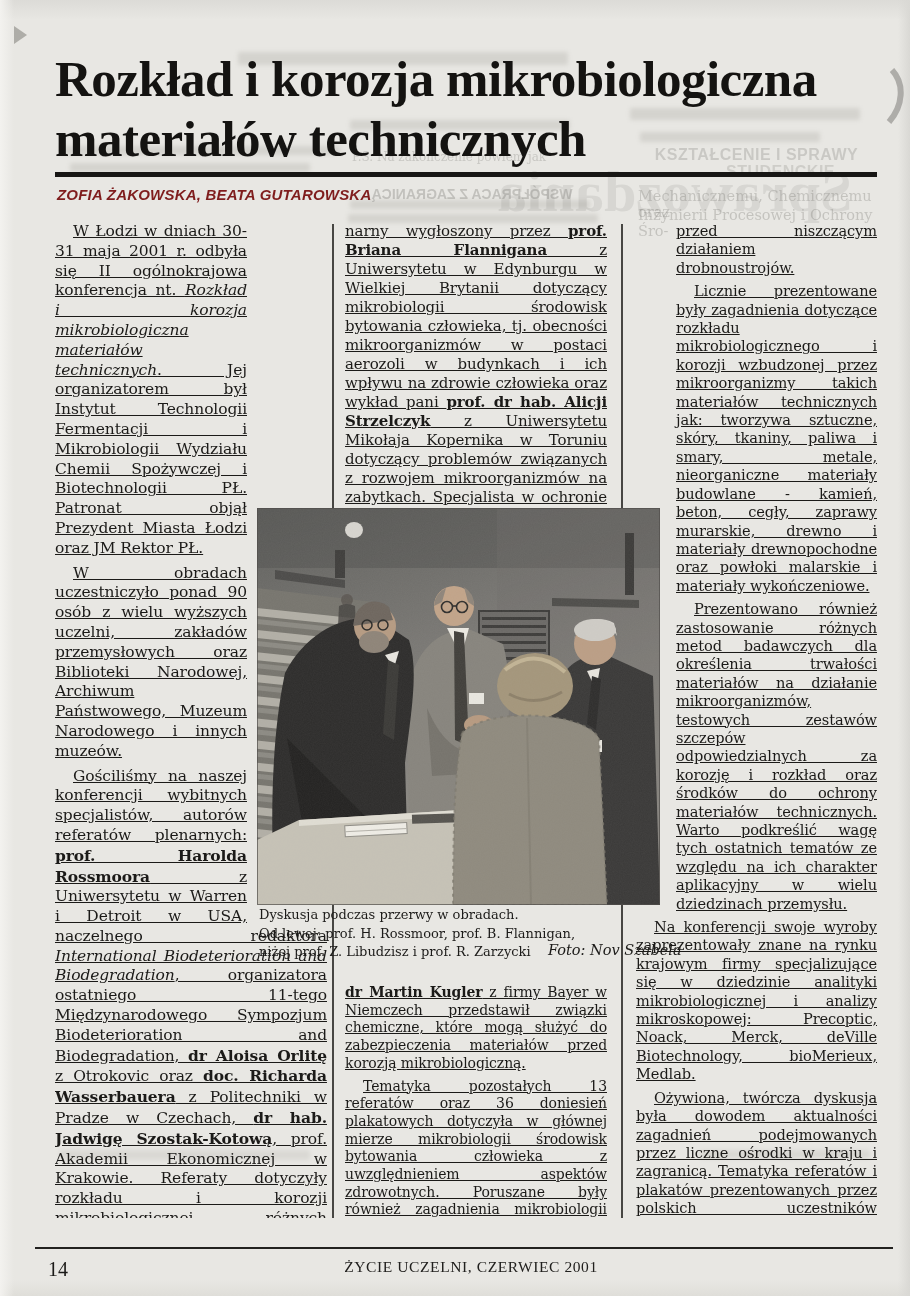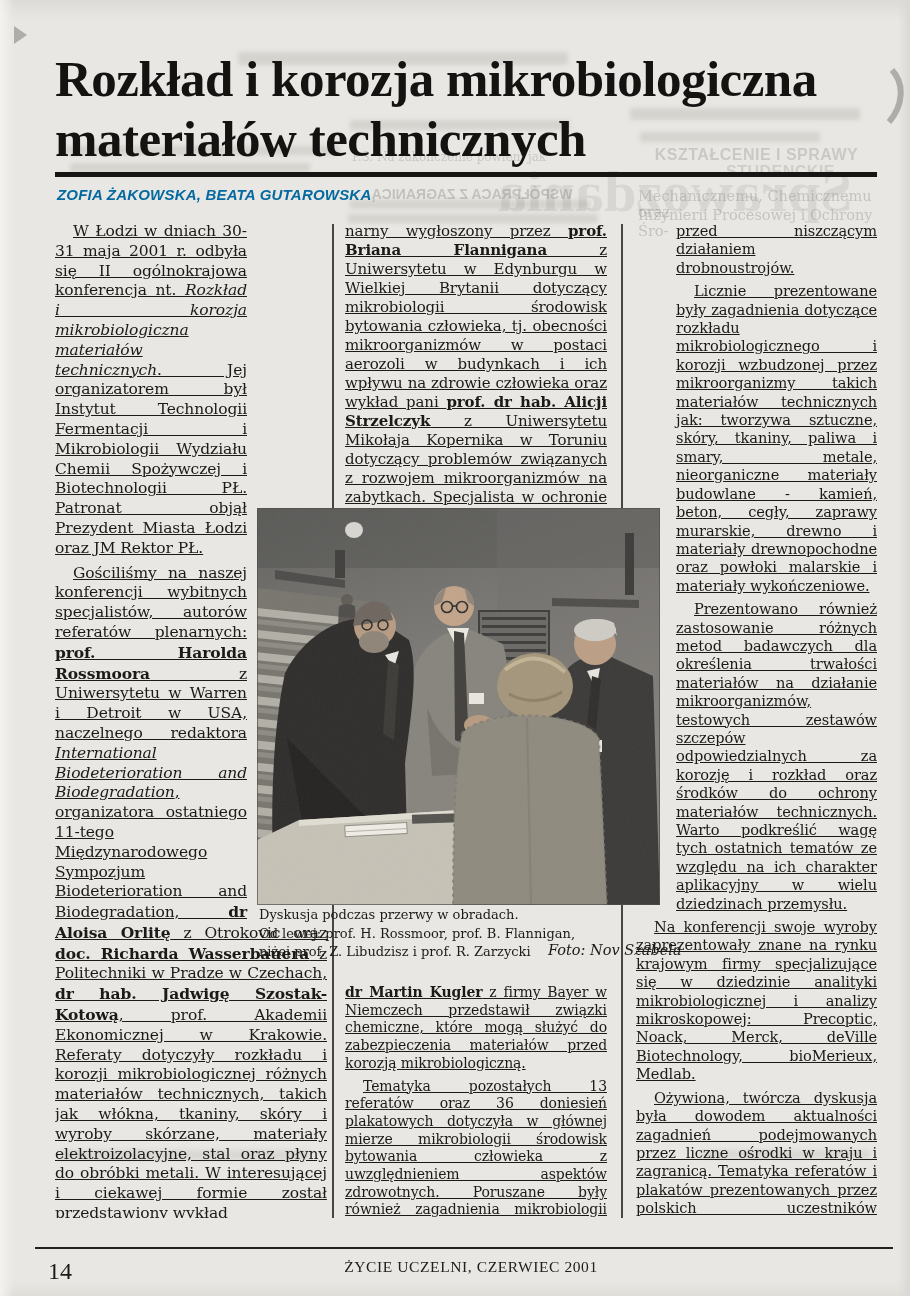--- a/index.html
+++ b/index.html
@@ -20,21 +20,21 @@
   .title{
     left:55px;top:26px;width:830px;
     font-family:"Liberation Serif","DejaVu Serif",serif;
     font-weight:bold;color:#141311;
     font-size:51px;line-height:60px;letter-spacing:-0.5px;white-space:nowrap;margin-top:23px;
   }
   .rule-top{left:55px;top:172px;width:822px;height:5px;background:#171614;}
   .authors{
     left:57px;top:186px;
     font-family:"Liberation Sans",sans-serif;font-style:italic;font-weight:bold;
-    font-size:15px;letter-spacing:0.2px;color:#0369a1;
+    font-size:15px;letter-spacing:0.2px;color:#7f1d1d;
   }
 
   
   .col{text-align:justify;overflow:hidden;}
   .col p{margin:0 0 5px 0;text-indent:18px;text-decoration:underline;}
   .col p.flush{text-indent:0;}
   .rb{font-weight:bold;}
   .ri{font-style:italic;}
   #col1{left:55px;top:222px;width:272px;height:996px;font-size:15.5px;line-height:19.8px;letter-spacing:-0.1px;}
   #col2top{left:345px;top:222px;width:262px;height:290px;font-size:15px;line-height:19px;letter-spacing:-0.1px;}
@@ -53,21 +53,21 @@
     left:259px;top:906px;width:320px;
     font-size:13px;line-height:18.5px;color:#1c1b19;
   }
   .credit{
     left:548px;top:942px;
     font-style:italic;font-size:14.5px;color:#1c1b19;
   }
 
   
   .rule-bottom{left:35px;top:1247px;width:858px;height:2px;background:#22211f;}
-  .page-num{left:48px;top:1258px;font-size:24px;font-family:"Liberation Serif",serif;}
+  .page-num{left:48px;top:1258px;font-size:20px;font-family:"Liberation Serif",serif;}
   .journal{
     left:0;top:1258px;width:910px;text-align:center;
     font-family:"Liberation Serif",serif;font-size:15.5px;letter-spacing:0.6px;color:#21201e;margin-left:16px;
   }
 
   
   .smudge{position:absolute;background:#b5b3ad;filter:blur(2px);border-radius:2px;opacity:.38;}
   .ghost{position:absolute;color:#85847f;}
   .mirror{transform:scaleX(-1);}
   #ghost-big{
@@ -124,20 +124,21 @@
 </div>
 <div class="abs rule-top"></div>
 <div class="abs authors">ZOFIA ŻAKOWSKA, BEATA GUTAROWSKA</div>
 
 <div class="abs vsep" id="sep1"></div>
 <div class="abs vsep" id="sep2"></div>
 
 <div class="abs col" id="col1">
   <div class="spacer-r"></div>
   <p><span>W Łodzi w dniach 30-31 maja 2001 r. odbyła się II ogólnokrajowa konferencja nt. </span><span class="ri">Rozkład i korozja mikrobiologiczna materiałów technicznych</span><span>. Jej organizatorem był Instytut Technologii Fermentacji i Mikrobiologii Wydziału Chemii Spożywczej i Biotechnologii PŁ. Patronat objął Prezydent Miasta Łodzi oraz JM Rektor PŁ.</span></p>
+  <p><span>W obradach uczestniczyło ponad 90 osób z wielu wyższych uczelni, zakładów przemysłowych oraz Biblioteki Narodowej, Archiwum Państwowego, Muzeum Narodowego i innych muzeów.</span></p>
   <p><span>Gościliśmy na naszej konferencji wybitnych specjalistów, autorów referatów plenarnych: </span><span class="rb">prof. Harolda Rossmoora</span><span> z Uniwersytetu w Warren i Detroit w USA, naczelnego redaktora </span><span class="ri">International Biodeterioration and Biodegradation</span><span>, organizatora ostatniego 11-tego Międzynarodowego Sympozjum Biodeterioration and Biodegradation, </span><span class="rb">dr Aloisa Orlitę</span><span> z Otrokovic oraz </span><span class="rb">doc. Richarda Wasserbauera</span><span> z Politechniki w Pradze w Czechach, </span><span class="rb">dr hab. Jadwigę Szostak-Kotową</span><span>, prof. Akademii Ekonomicznej w Krakowie. Referaty dotyczyły rozkładu i korozji mikrobiologicznej różnych materiałów technicznych, takich jak włókna, tkaniny, skóry i wyroby skórzane, materiały elektroizolacyjne, stal oraz płyny do obróbki metali. W interesującej i ciekawej formie został przedstawiony wykład </span></p>
 </div>
 
 <div class="abs col" id="col2top">
   <p class="flush"><span>narny wygłoszony przez </span><span class="rb">prof. Briana Flannigana</span><span> z Uniwersytetu w Edynburgu w Wielkiej Brytanii dotyczący mikrobiologii środowisk bytowania człowieka, tj. obecności mikroorganizmów w postaci aerozoli w budynkach i ich wpływu na zdrowie człowieka oraz wykład pani </span><span class="rb">prof. dr hab. Alicji Strzelczyk</span><span> z Uniwersytetu Mikołaja Kopernika w Toruniu dotyczący problemów związanych z rozwojem mikroorganizmów na zabytkach. Specjalista w ochronie materiałów technicznych przed szkodliwym działaniem mikroorganizmów</span></p>
 </div>
 
 <div class="abs col" id="col2bot">
   <p class="flush"><span class="rb">dr Martin Kugler</span><span> z firmy Bayer w Niemczech przedstawił związki chemiczne, które mogą służyć do zabezpieczenia materiałów przed korozją mikrobiologiczną.</span></p>
   <p><span>Tematyka pozostałych 13 referatów oraz 36 doniesień plakatowych dotyczyła w głównej mierze mikrobiologii środowisk bytowania człowieka z uwzględnieniem aspektów zdrowotnych. Poruszane były również zagadnienia mikrobiologii zbiorów bibliotecznych i zabytków oraz ich ochrony</span></p>

